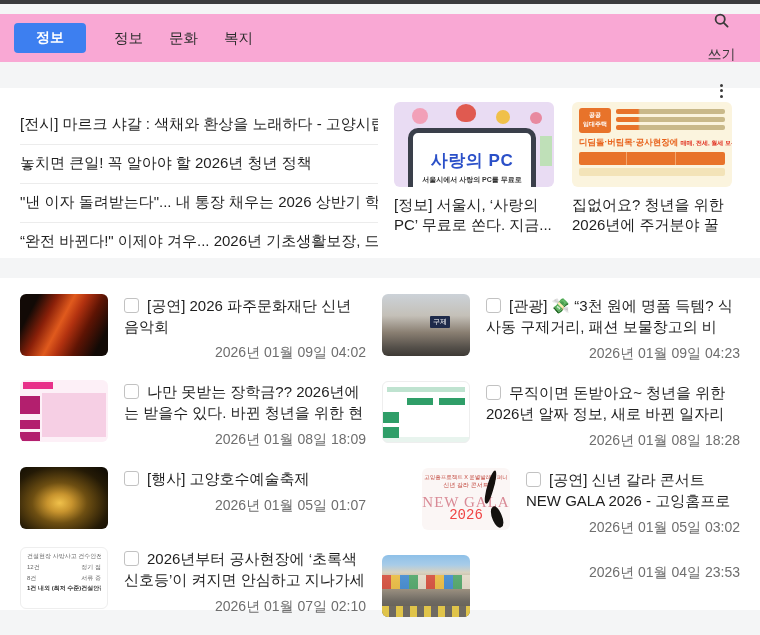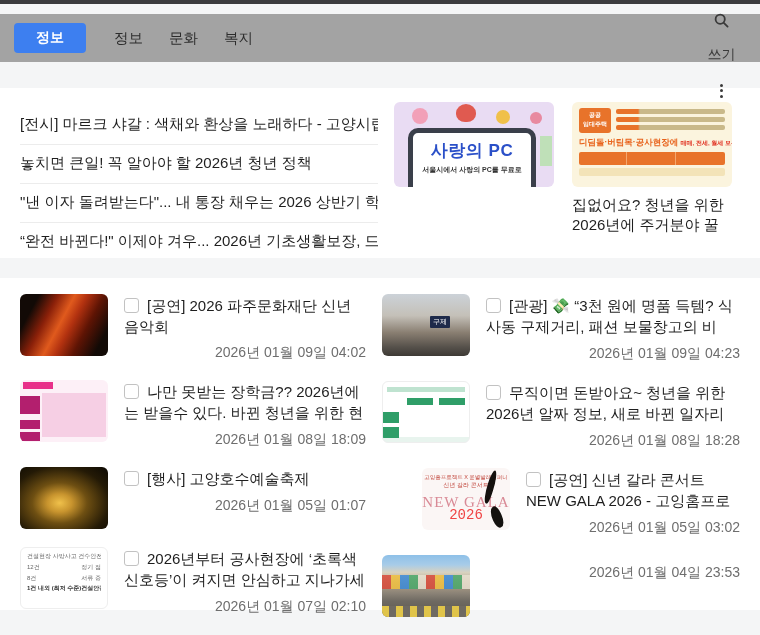--- a/index.html
+++ b/index.html
@@ -1,21 +1,21 @@
 <!DOCTYPE html>
 <html><head>
 <meta charset="utf-8">
 <style>
   * { margin:0; padding:0; box-sizing:border-box; }
   html,body { width:760px; height:635px; overflow:hidden;
     font-family:"Liberation Sans","DejaVu Sans",sans-serif; background:#f4f5f6; color:#1e1e1e; }
   .top-edge { height:4px; background:#3b3b3d; }
 
   
-  .toolbar { margin-top:10px; height:48px; background:#a3a3a3; display:flex; align-items:center; padding:0 14px; }
+  .toolbar { margin-top:10px; height:48px; background:#f9a8d4; display:flex; align-items:center; padding:0 14px; }
   .btn-primary { background:#3d7ff0; color:#fff; font-weight:bold; font-size:14px;
     border:none; border-radius:4px; width:72px; height:30px; cursor:pointer; }
   .tabs { display:flex; gap:26px; margin-left:28px; }
   .tab { font-size:14.5px; color:#2c2c2c; cursor:pointer; background:none; border:none; font-family:inherit; }
   .toolbar-right { margin-left:auto; display:flex; align-items:center; gap:18px;flex-direction:column; }
   .tool-btn { display:flex; align-items:center; gap:5px; font-size:14px; color:#3a3a3a;
     background:none; border:none; cursor:pointer; font-family:inherit; }
   .tool-btn svg { display:block; }
   .kebab { display:flex; flex-direction:column; gap:2.5px; padding:2px 4px; background:none; border:none; cursor:pointer; }
   .kebab i { width:3px; height:3px; border-radius:50%; background:#3a3a3a; display:block; }
@@ -34,21 +34,21 @@
 
   
   .img-pc { background:#e9dcf3; }
   .img-pc .deco { position:absolute; border-radius:50%; }
   .img-pc .d1 { width:16px; height:16px; background:#f2a0b8; left:18px; top:6px; }
   .img-pc .d2 { width:20px; height:18px; background:#e05a50; left:62px; top:2px; border-radius:50% 50% 45% 45%; }
   .img-pc .d3 { width:14px; height:14px; background:#f0c04a; left:102px; top:8px; }
   .img-pc .d4 { width:12px; height:12px; background:#e88aa0; left:136px; top:10px; }
   .img-pc .tablet { position:absolute; left:14px; right:18px; top:26px; bottom:-6px;
     background:#fff; border:5px solid #3a3f4a; border-radius:10px 10px 0 0; text-align:center; }
-  .img-pc .pc-title { font-size:17px; font-weight:bold; color:#2b50c8; margin-top:6px; letter-spacing:0.5px; }
+  .img-pc .pc-title { font-size:17px; font-weight:bold; color:#2b50c8; margin-top:16px; letter-spacing:0.5px; }
   .img-pc .pc-sub { font-size:7px; color:#333; font-weight:bold; margin-top:3px; }
   .img-pc .note { position:absolute; right:2px; top:34px; width:12px; height:30px; background:#bfe0b8; }
 
   
   .img-loan { background:#fbf4de; padding:6px 7px; }
   .img-loan .row1 { display:flex; gap:5px; }
   .img-loan .badge { background:#e8732a; color:#fff; font-size:6px; font-weight:bold;
     border-radius:3px; padding:3px 4px; white-space:pre-line; text-align:center; line-height:1.5; }
   .img-loan .lines { flex:1; padding-top:1px; }
   .img-loan .line { height:5px; margin-bottom:3px; border-radius:2px;
@@ -167,20 +167,21 @@
         <span class="deco d1"></span>
         <span class="deco d2"></span>
         <span class="deco d3"></span>
         <span class="deco d4"></span>
         <span class="note"></span>
         <div class="tablet">
           <div class="pc-title">사랑의 PC</div>
           <div class="pc-sub">서울시에서 사랑의 PC를 무료로</div>
         </div>
       </div>
+      <div class="card-caption">[정보] 서울시, ‘사랑의 PC’ 무료로 쏜다. 지금...</div>
     </div>
     <div class="card">
       <div class="card-img img-loan">
         <div class="row1">
           <div class="badge">공공
 임대주택</div>
           <div class="lines">
             <div class="line"></div>
             <div class="line"></div>
             <div class="line"></div>

